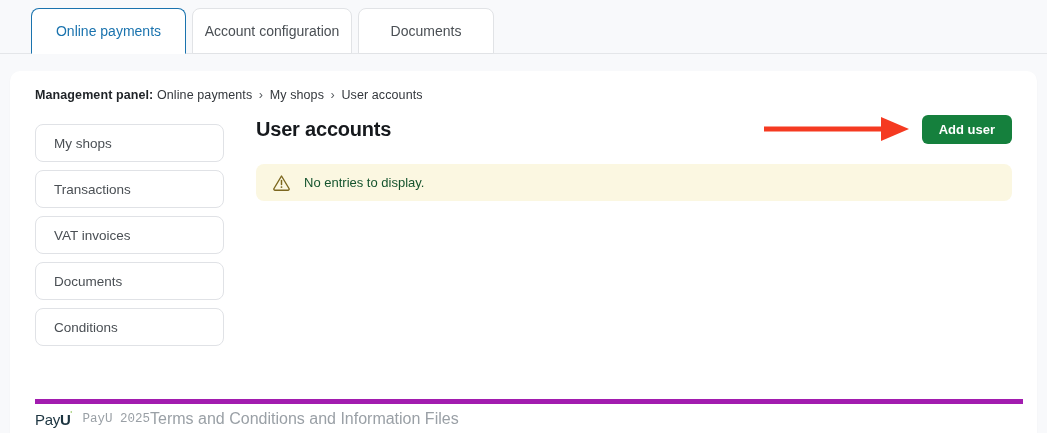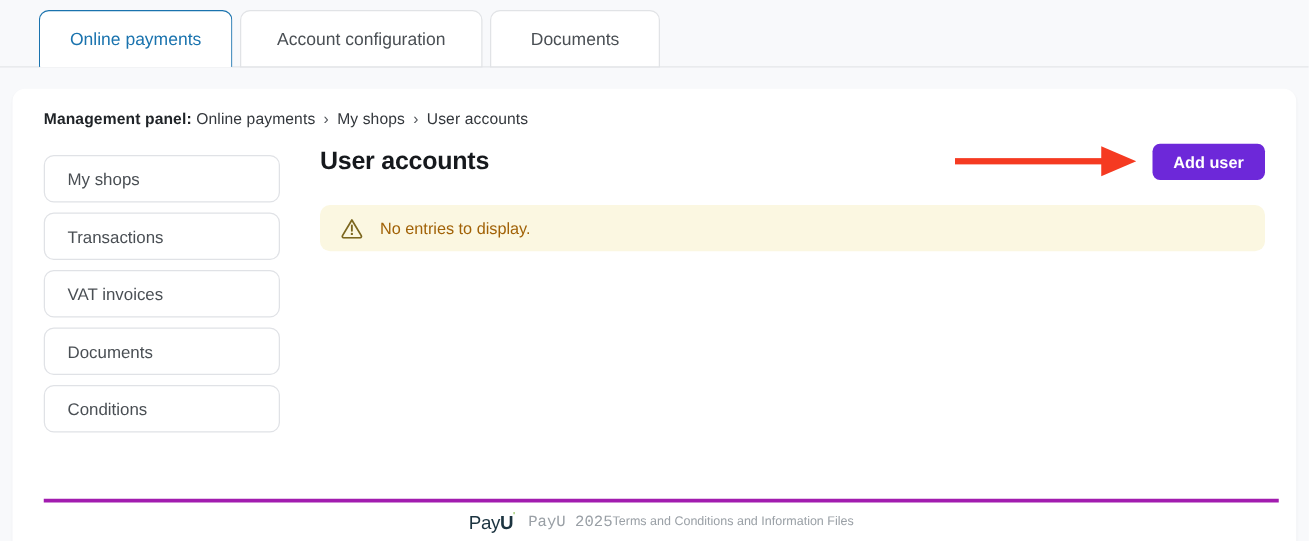--- a/index.html
+++ b/index.html
@@ -36,21 +36,21 @@
     z-index: 1;
     padding: 0 10px;
   }
   .tab.active {
     border-color: #1a73ae;
     color: #1a73ae;
     border-bottom-color: #ffffff;
     z-index: 2;
   }
   .tab-online   { width: 155px; }
-  .tab-account  { width: 194px; justify-content: center; }
+  .tab-account  { width: 160px; justify-content: center; }
   .tab-docs     { width: 136px; }
 
   
   .panel {
     position: absolute;
     left: 10px;
     right: 10px;
     top: 71px;
     bottom: 0;
     background: #ffffff;
@@ -116,21 +116,21 @@
     align-items: center;
   }
   .annotation-arrow {
     margin-right: 12px;
     display: block;
   }
   .btn-add-user {
     height: 29px;
     min-width: 90px;
     padding: 0 17px;
-    background: #6d28d9;
+    background: #15803d;
     color: #ffffff;
     font-family: "Liberation Sans", sans-serif;
     font-size: 13px;
     font-weight: bold;
     border: none;
     border-radius: 6px;
     cursor: pointer;
   }
 
   .alert-warning {
@@ -139,34 +139,34 @@
     background: #fbf7e1;
     border-radius: 8px;
     display: flex;
     align-items: center;
     padding-left: 16px;
   }
   .alert-warning .warn-icon { display: flex; align-items: center; }
   .alert-warning .alert-text {
     margin-left: 13px;
     font-size: 13px;
-    color: #a16207;
+    color: #14532d;
   }
 
   
   .footer {
     position: absolute;
     left: 25px;
     right: 14px;
     bottom: 0;
     height: 34px;
-    border-top: 3px solid #a21caf;
-    display: flex;
-    align-items: center;
-    justify-content: center;
+    border-top: 5px solid #a21caf;
+    display: flex;
+    align-items: center;
+    justify-content: flex-start;
   }
   .footer-left { display: flex; align-items: center; }
   .logo {
     font-size: 15px;
     color: #1c3440;
     letter-spacing: -0.3px;
     white-space: nowrap;
   }
   .logo .logo-u { font-weight: bold; }
   .logo .logo-mark {
@@ -176,21 +176,21 @@
     vertical-align: super;
     margin-left: -1px;
   }
   .footer-copy {
     margin-left: 10px;
     font-size: 12.5px;
     color: #9aa0a6;
     font-family: Liberation Mono, monospace;
   }
   .footer-terms {
-    font-size: 10px;
+    font-size: 16px;
     color: #9aa0a6;
     cursor: pointer;
   }
 </style>
 </head>
 <body>
 
 <div class="tabbar">
   <div class="tab tab-online active">
     <span>Online payments</span>

